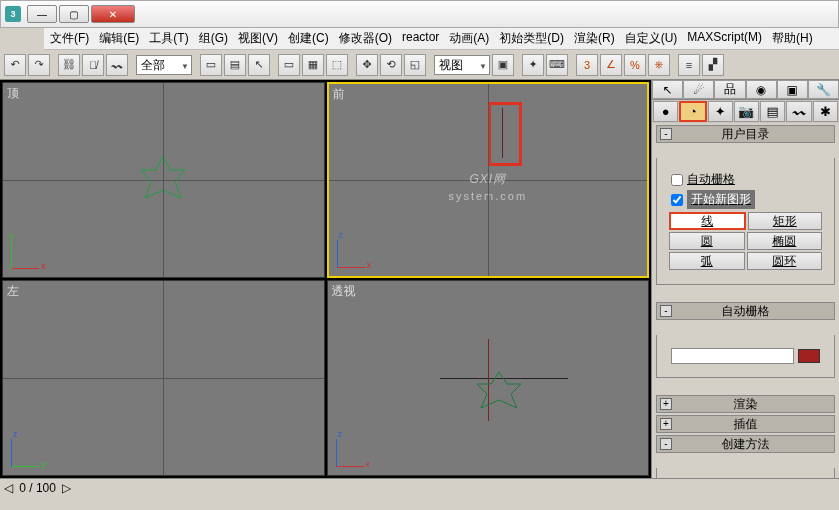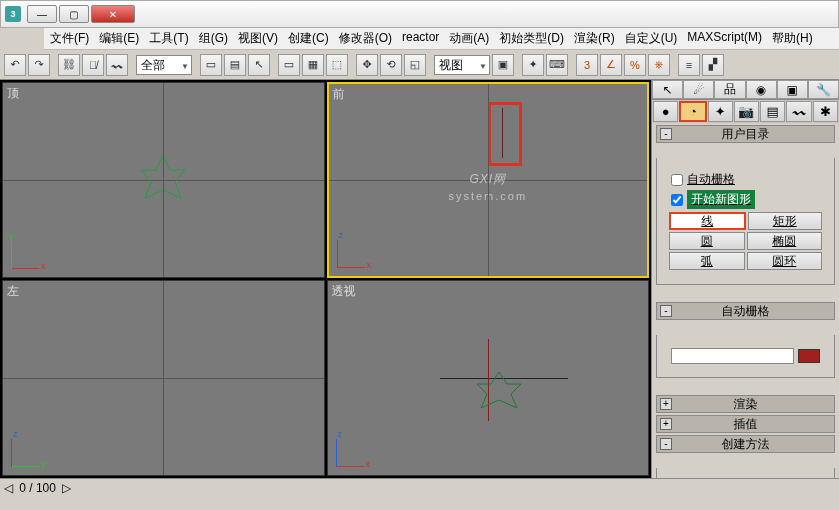--- a/index.html
+++ b/index.html
@@ -41,21 +41,21 @@
 .combo { margin:3px 4px; height:20px; border:1px solid #666; background:#fff; padding:0 16px 0 4px; position:relative; line-height:18px;}
 .combo::after{content:"▼"; position:absolute; right:3px; top:3px; font-size:8px;}
 .rollhead { margin:2px 4px 0; height:18px; background:#b8b4ac; border:1px solid #888; display:flex; align-items:center; justify-content:center; position:relative; font-size:12px;}
 .rollhead .pm { position:absolute; left:3px; width:12px;height:12px;border:1px solid #666;background:#ddd;display:flex;align-items:center;justify-content:center;font-size:10px;line-height:10px;}
 .rollbody { margin:15px 4px; border:1px solid #888; border-top:none; background:#d4d0c8; padding:12px;text-decoration:underline;}
 .chkrow { display:flex; align-items:center; gap:4px; padding:1px 2px;}
 .chkrow input { width:12px; height:12px;}
 .btnrow { display:flex; gap:2px; margin:2px 0;}
 .pbtn { flex:1; height:18px; border:1px solid #888; background:linear-gradient(#efefef,#d8d8d8); display:flex;align-items:center;justify-content:center; font-size:12px;}
 .pbtn.sel { border:2px solid #e04020; background:#fff;}
-.newshape { background:#15803d; color:#fff; padding:1px 4px;}
+.newshape { background:#737373; color:#fff; padding:1px 4px;}
 .colorsw { width:22px; height:14px; background:#a02020; border:1px solid #333;}
 .namefield { flex:1; height:16px; border:1px solid #888; background:#fff;}
 .statusbar { height:18px; background:#d4d0c8; border-top:1px solid #888; display:flex; align-items:center; padding:0 4px; gap:6px; font-size:11px;}
 .watermark { position:absolute; top:50%; left:50%; transform:translate(-50%,-50%); color:rgba(230,230,230,0.65); font-size:26px; font-weight:normal; font-style:italic; text-align:center; letter-spacing:1px; pointer-events:none;}
 .watermark small{display:block;font-size:11px;font-style:normal;letter-spacing:2px;}
 .star { position:absolute; top:50%; left:50%; width:60px; height:60px; transform:translate(-50%,-50%); }
 .redbox { position:absolute; top:18px; left:50%; width:34px; height:64px; border:3px solid #e03020;}
 .redline { position:absolute; top:24px; left:calc(50% + 14px); width:1px; height:50px; background:#602020;}
 .plus-h{position:absolute;top:50%;left:35%;right:25%;height:1px;background:#222;}
 .plus-v{position:absolute;left:50%;top:30%;bottom:28%;width:1px;background:#802020;}

